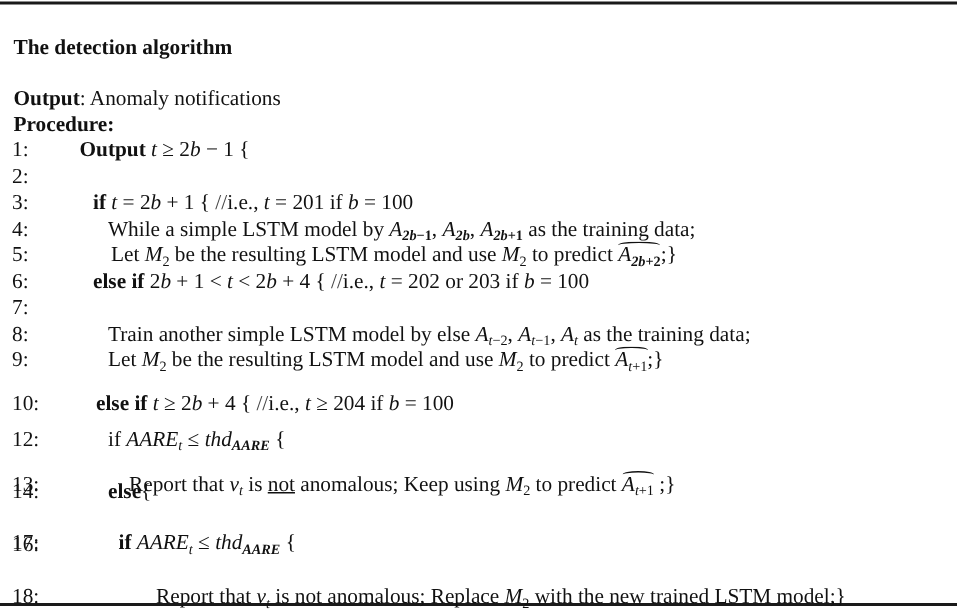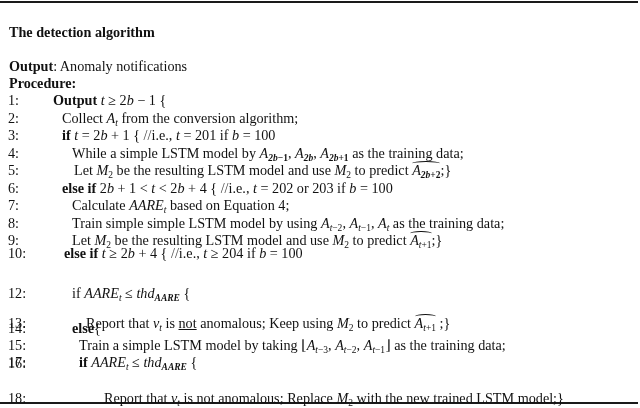--- a/index.html
+++ b/index.html
@@ -31,21 +31,20 @@
 
   <div class="line hdr" style="top:60px"><b>Procedure:</b></div>
 
   <div class="line" style="top:77px;width:638px">
     <span class="num">1:</span>
     <span class="body" style="left:53px"><b>Output</b> <i>t</i> ≥ 2<i>b</i> − 1 {</span>
   </div>
 
   <div class="line" style="top:94.5px;width:638px">
     <span class="num">2:</span>
-    <span class="body" style="left:62px"><span>Collect </span><i>A</i><sub><i>t</i></sub><span> from the conversion algorithm;</span></span>
   </div>
 
   <div class="line" style="top:112px;width:638px">
     <span class="num">3:</span>
     <span class="body" style="left:62px"><b>if</b> <i>t</i> = 2<i>b</i> + 1 { <span style="color:#444">//</span>i.e., <i>t</i> = 201 if <i>b</i> = 100</span>
   </div>
 
   <div class="line" style="top:129.5px;width:638px">
     <span class="num">4:</span>
     <span class="body" style="left:72px"><span>While a simple LSTM model by </span><i>A</i><sub><b><i>2b</i>−1</b></sub>, <i>A</i><sub><b><i>2b</i></b></sub>, <i>A</i><sub><b><i>2b</i>+1</b></sub><span> as the training data;</span></span>
@@ -56,58 +55,53 @@
     <span class="body" style="left:74px">Let <i>M</i><sub>2</sub> be the resulting LSTM model and use <i>M</i><sub>2</sub> to predict <span class="hat"><i>A</i><sub><b><i>2b</i>+2</b></sub></span>;}</span>
   </div>
 
   <div class="line" style="top:164.5px;width:638px">
     <span class="num">6:</span>
     <span class="body" style="left:62px"><b>else if</b> 2<i>b</i> + 1 &lt; <i>t</i> &lt; 2<i>b</i> + 4 { <span style="color:#444">//</span>i.e., <i>t</i> = 202 or 203 if <i>b</i> = 100</span>
   </div>
 
   <div class="line" style="top:182px;width:638px">
     <span class="num">7:</span>
-    <span class="body" style="left:72px">Calculate <i>AARE</i><sub><i>t</i></sub> based on Equation 4;</span>
   </div>
 
   <div class="line" style="top:199.5px;width:638px">
     <span class="num">8:</span>
-    <span class="body" style="left:72px"><span>Train simple simple LSTM model by using </span><i>A</i><sub><i>t</i>−2</sub>, <i>A</i><sub><i>t</i>−1</sub>, <i>A</i><sub><i>t</i></sub><span> as the training data;</span></span>
+    <span class="body" style="left:72px"><span>Train another simple LSTM model by else </span><i>A</i><sub><i>t</i>−2</sub>, <i>A</i><sub><i>t</i>−1</sub>, <i>A</i><sub><i>t</i></sub><span> as the training data;</span></span>
   </div>
 
   <div class="line" style="top:217px;width:638px">
     <span class="num">9:</span>
     <span class="body" style="left:72px">Let <i>M</i><sub>2</sub> be the resulting LSTM model and use <i>M</i><sub>2</sub> to predict <span class="hat"><i>A</i><sub><i>t</i>+1</sub></span>;}</span>
   </div>
 
-  <div class="line" style="top:230px;width:638px">
+  <div class="line" style="top:246px;width:638px">
     <span class="num">10:</span>
     <span class="body" style="left:64px"><b>else if</b> <i>t</i> ≥ 2<i>b</i> + 4 { <span style="color:#444">//</span>i.e., <i>t</i> ≥ 204 if <i>b</i> = 100</span>
   </div>
 
 
   <div class="line" style="top:269.5px;width:638px">
     <span class="num">12:</span>
     <span class="body" style="left:72px">if <i>AARE</i><sub><i>t</i></sub> ≤ <i>thd</i><sub><b><i>AARE</i></b></sub> {</span>
   </div>
 
   <div class="line" style="top:300px;width:638px">
     <span class="num">13:</span>
     <span class="body" style="left:86px">Report that <i>v</i><sub><i>t</i></sub> is <span class="ul">not</span> anomalous; Keep using <i>M</i><sub>2</sub> to predict <span class="hat"><i>A</i><sub><i>t</i>+1</sub></span> ;}</span>
   </div>
 
   <div class="line" style="top:304.5px;width:638px">
     <span class="num">14:</span>
     <span class="body" style="left:72px"><b>else</b><span>{</span></span>
   </div>
 
-  <div class="line" style="top:322px;width:638px">
-    <span class="num">15:</span>
-    <span class="body" style="left:79px">Train a simple LSTM model by taking ⌊<i>A</i><sub><i>t</i>−3</sub>, <i>A</i><sub><i>t</i>−2</sub>, <i>A</i><sub><i>t</i>−1</sub>⌋ as the training data;</span>
-  </div>
 
   <div class="line" style="top:339.5px;width:638px">
     <span class="num">16:</span>
   </div>
 
   <div class="line" style="top:339px;width:638px">
     <span class="num">17:</span>
     <span class="body" style="left:79px"><b>if</b> <i>AARE</i><sub><i>t</i></sub> ≤ <i>thd</i><sub><b><i>AARE</i></b></sub> {</span>
   </div>
 

